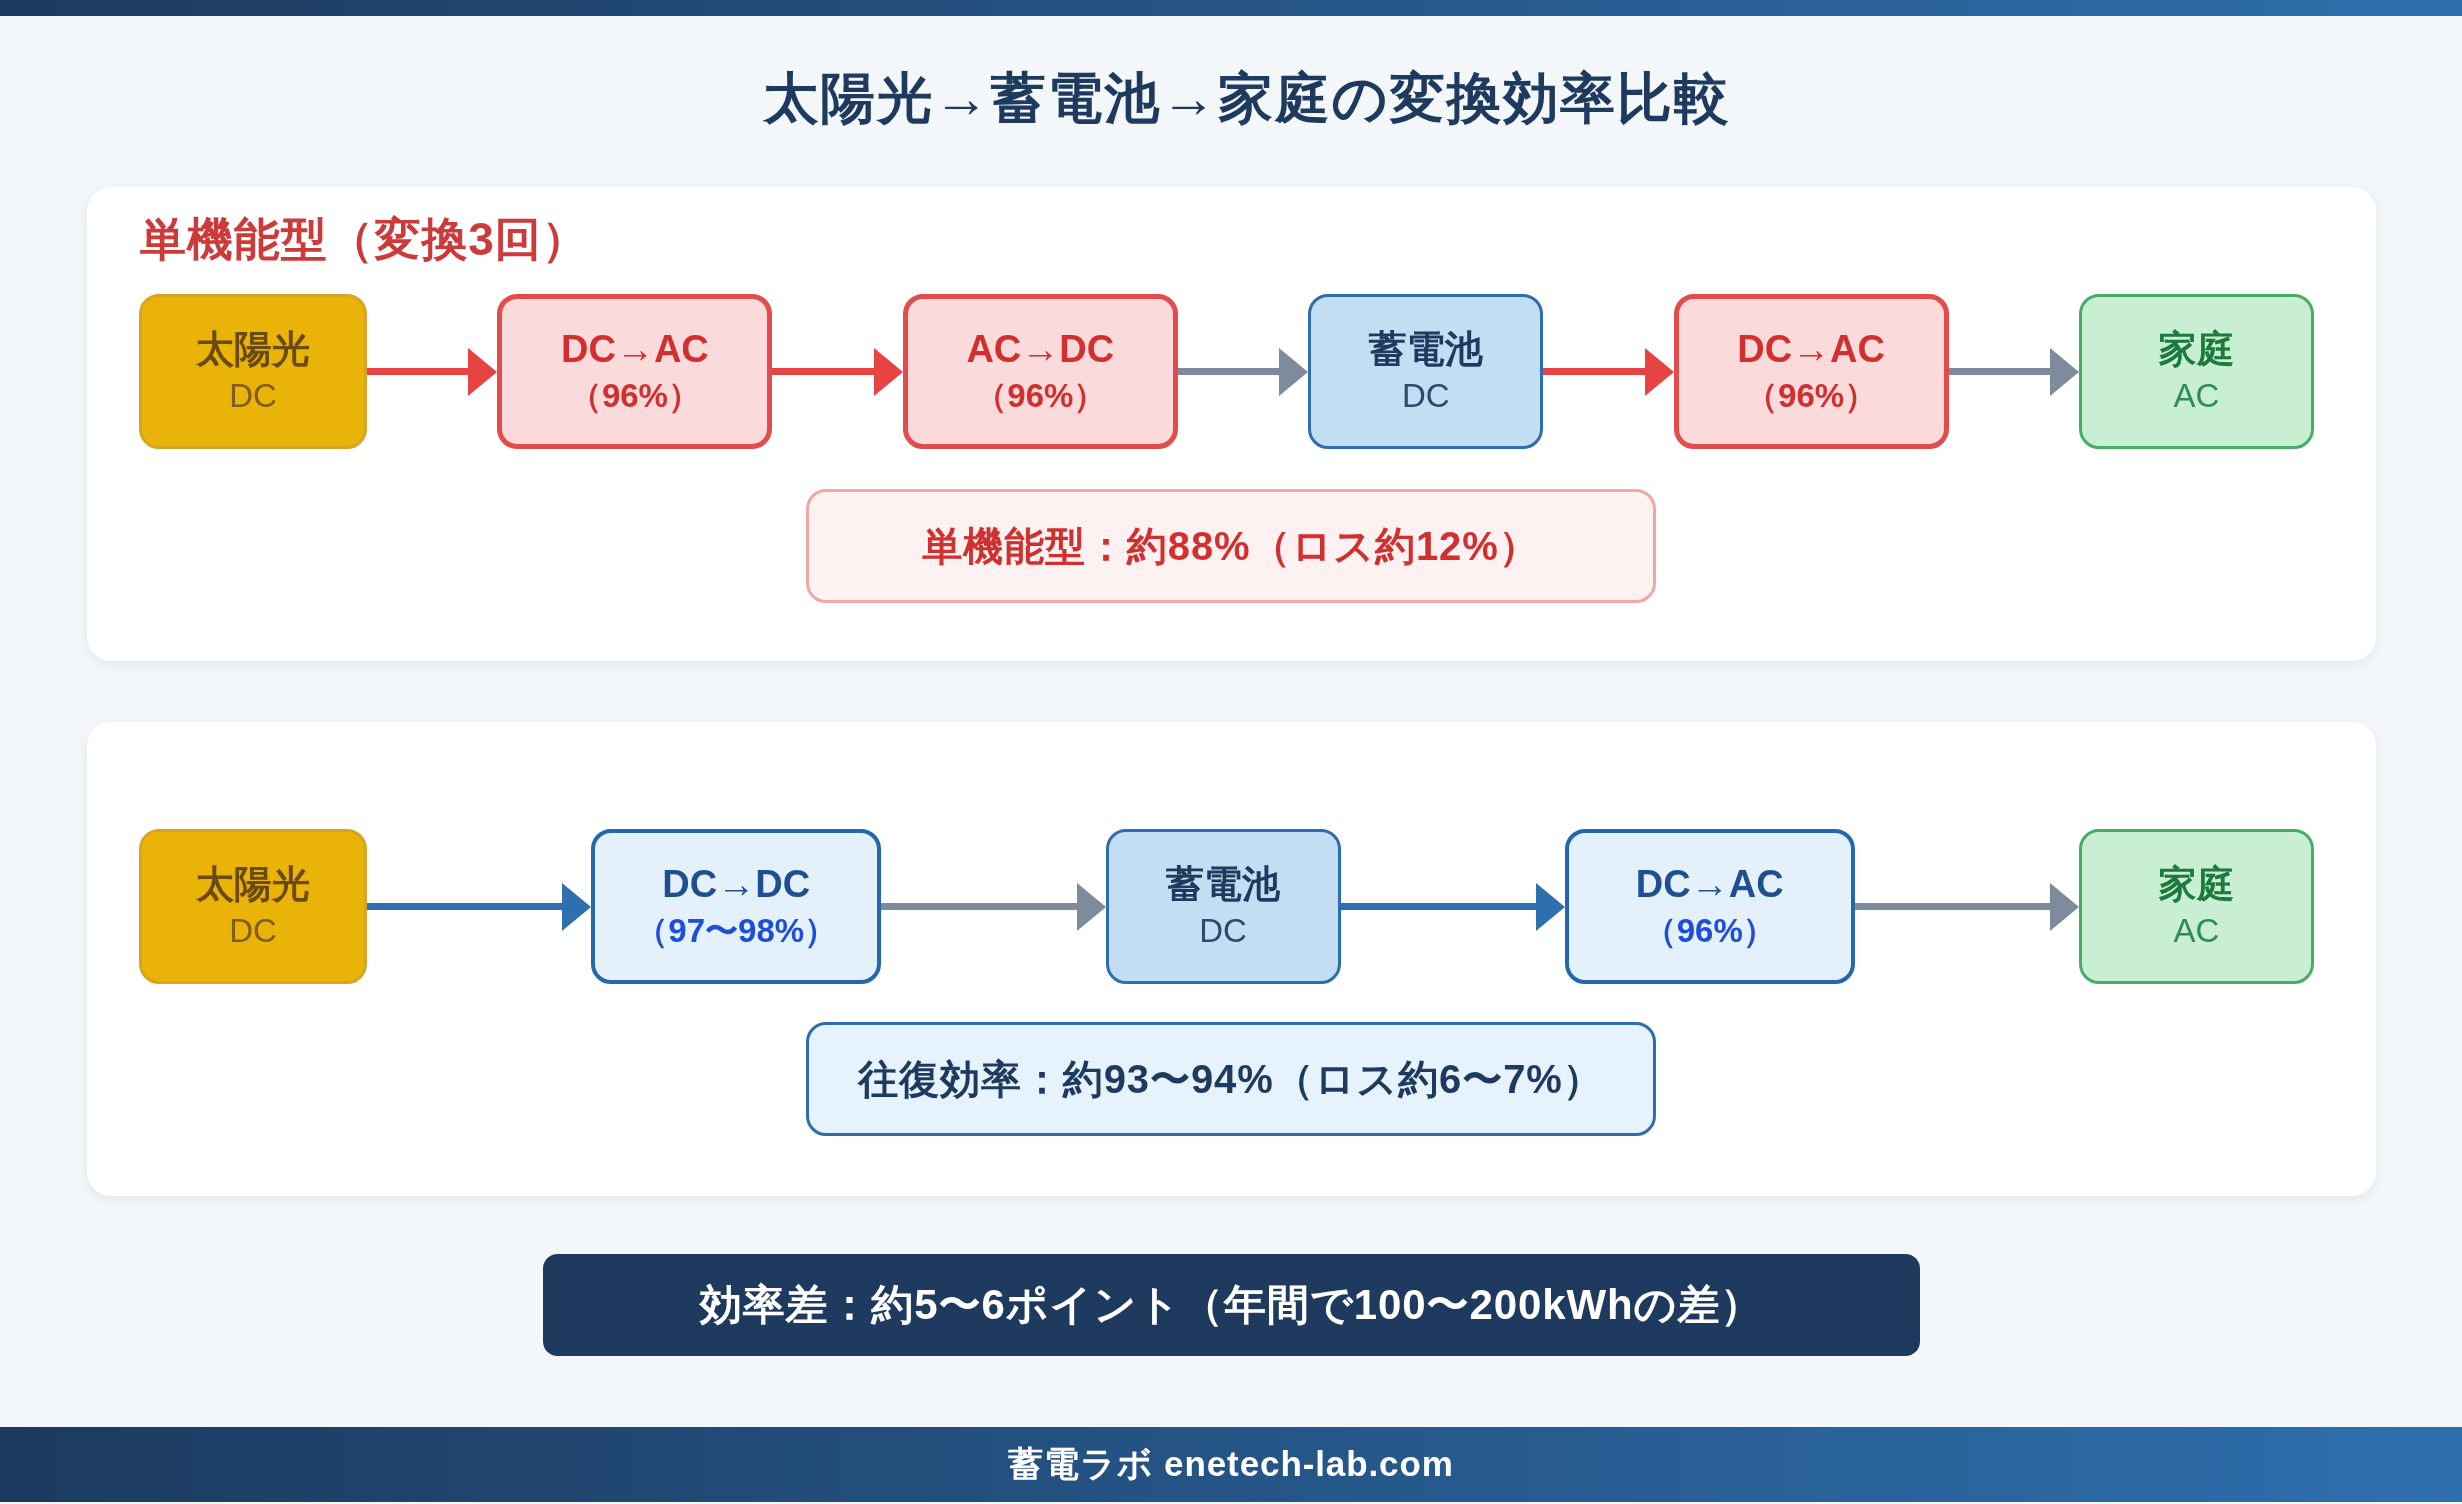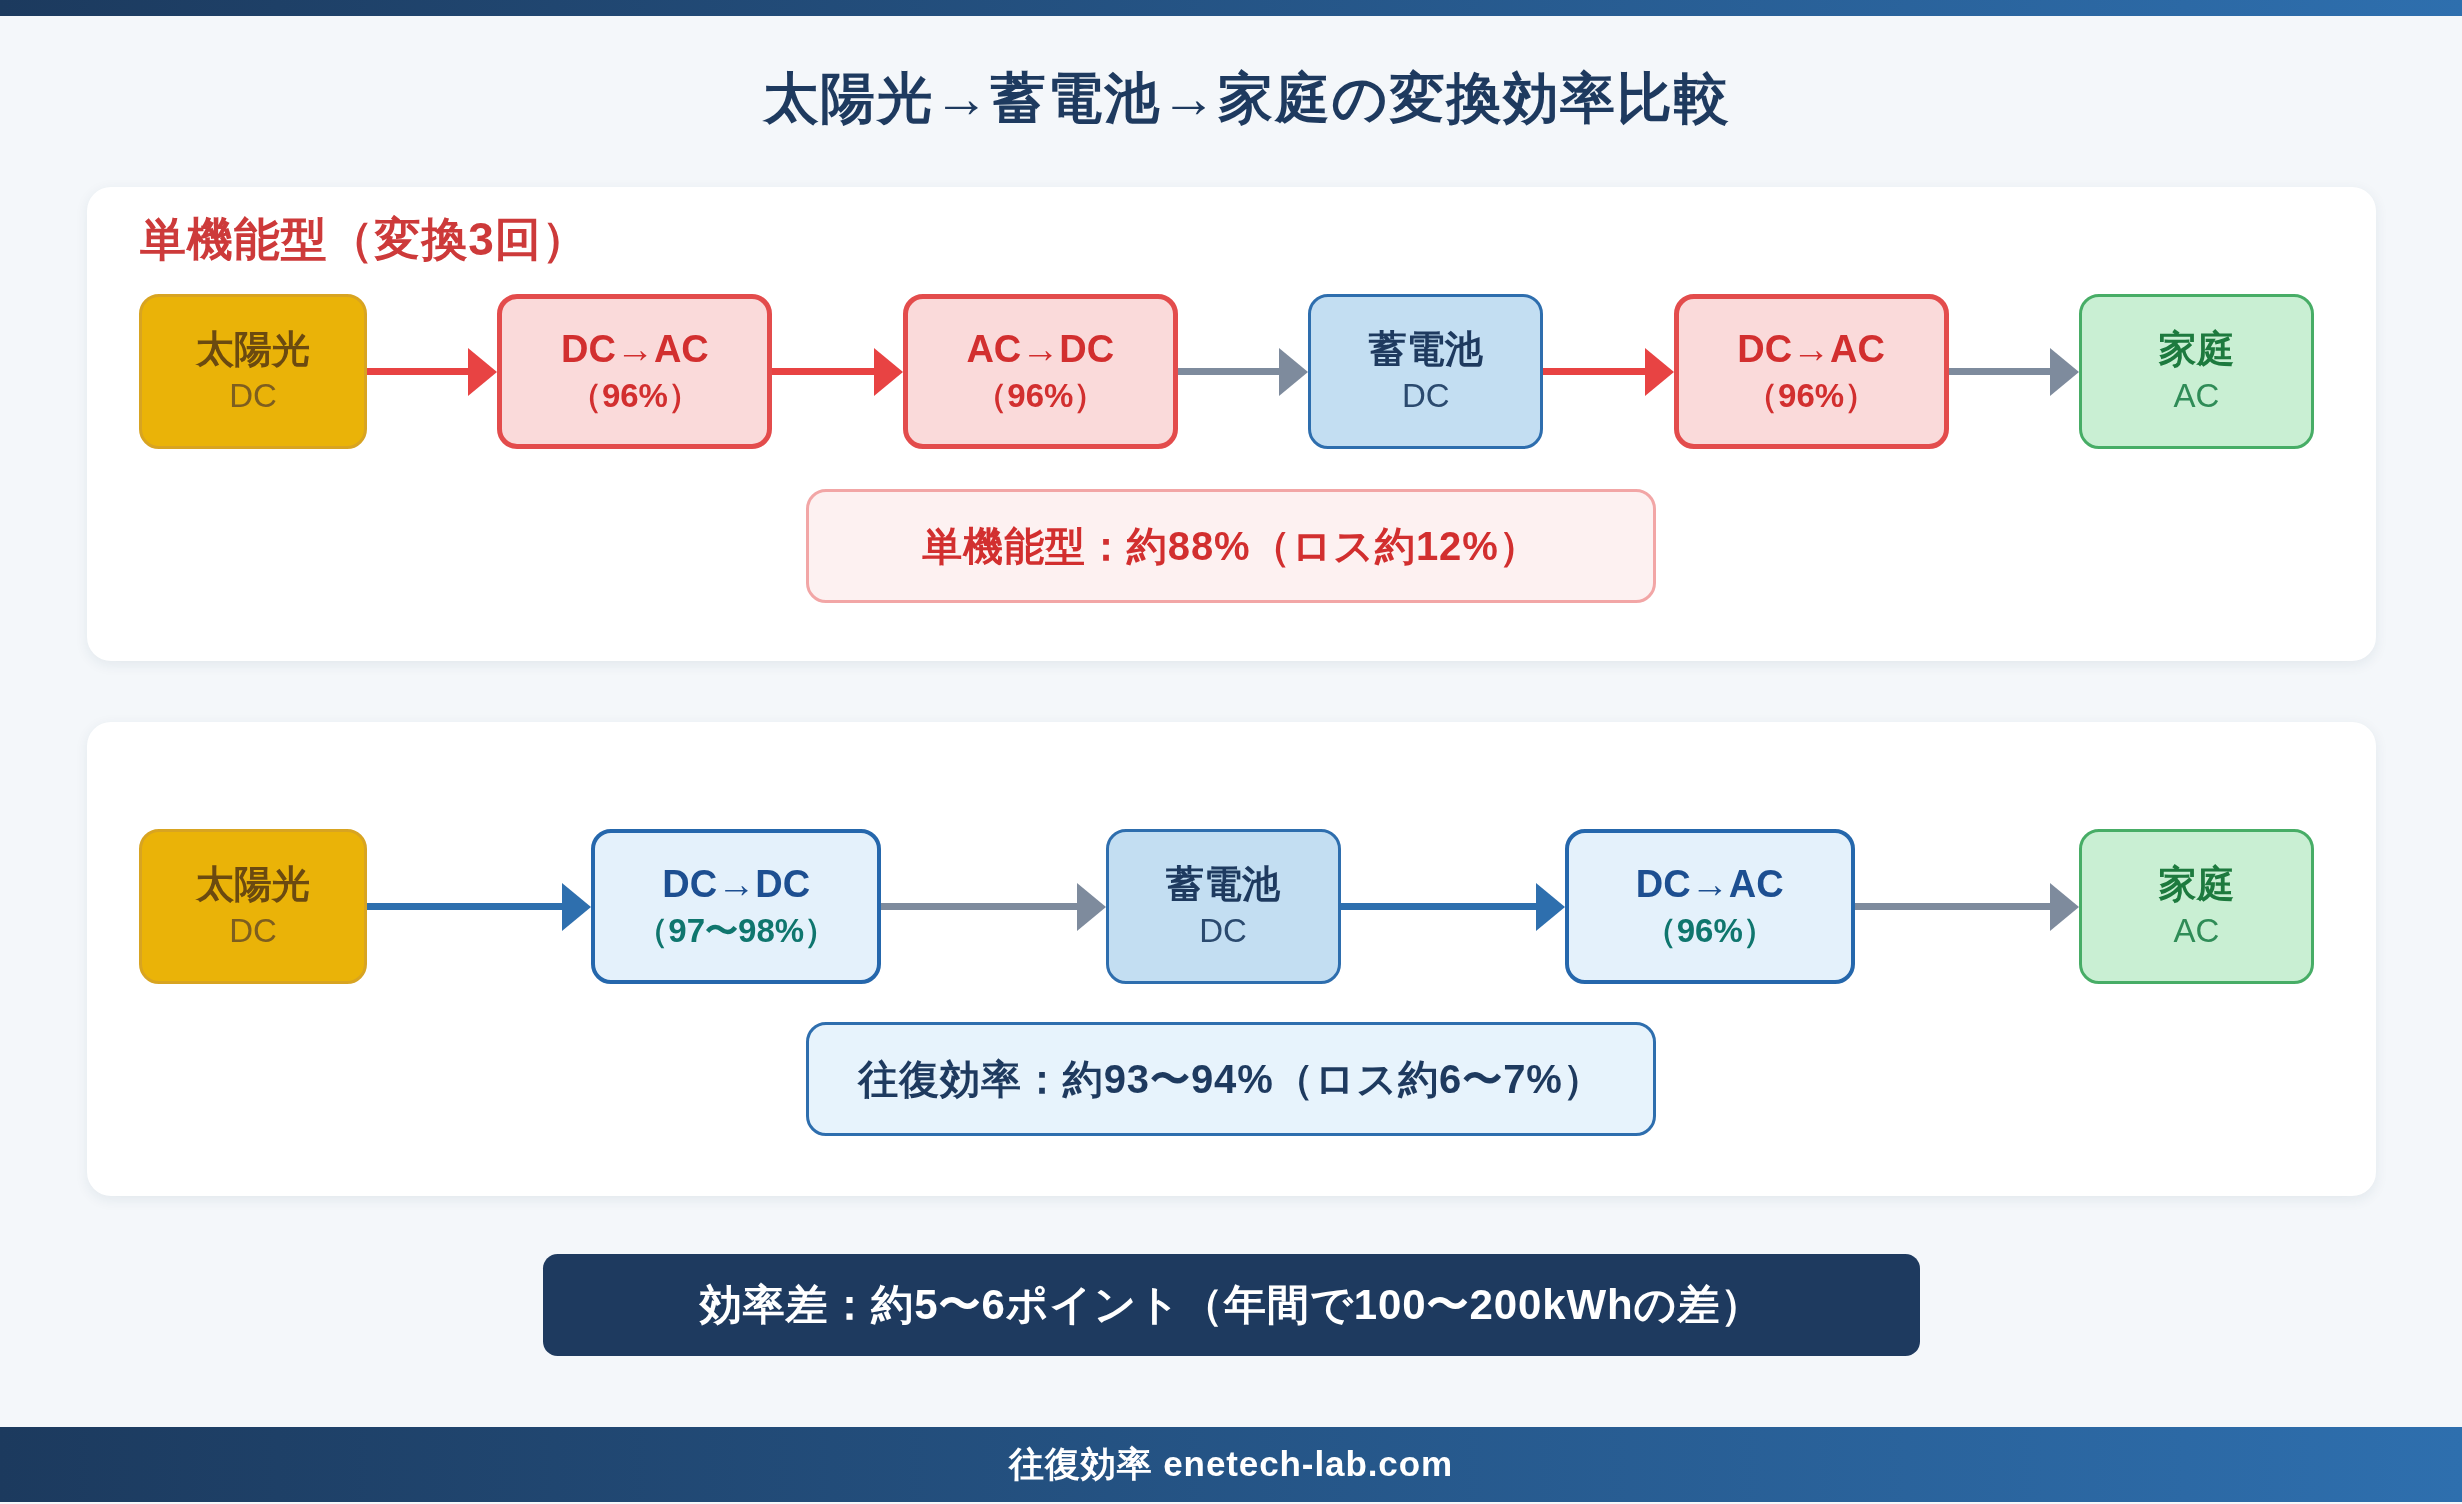--- a/index.html
+++ b/index.html
@@ -42,21 +42,21 @@
   }
   .node .t{font-size:38px;font-weight:bold;line-height:1.1}
   .node .s{font-size:33px;line-height:1.1}
   .node.solar{width:228px;background:#eab308;border:3.6px solid #d8a421}
   .node.solar .t{color:#6b4a10}
   .node.solar .s{color:#7d5e20}
   .node.conv-red{width:275px;background:#fadada;border:5.5px solid #e34c4c}
   .node.conv-red .t,.node.conv-red .s{color:#d22f2f;font-weight:bold}
   .node.conv-blue{width:290px;background:#e4f1fb;border:4.6px solid #2567ac}
   .node.conv-blue .t{color:#1d4f91}
-  .node.conv-blue .s{color:#0f766e;font-weight:bold}
+  .node.conv-blue .s{color:#1d4ed8;font-weight:bold}
   .node.battery{width:235px;background:#c3def2;border:3.6px solid #2e6eae}
   .node.battery .t{color:#1e3a5f}
   .node.battery .s{color:#2b4a6f}
   .node.home{width:235px;background:#c9efd3;border:3.6px solid #47ad66}
   .node.home .t{color:#1d7a3e}
   .node.home .s{color:#2f8c57}
   .arrow{flex:1 1 0;display:flex;align-items:center;min-width:55px}
   .arrow .stem{flex:1;height:7.3px}
   .arrow .head{
     width:0;height:0;
@@ -185,14 +185,14 @@
     <div class="node home">
       <div class="t">家庭</div>
       <div class="s">AC</div>
     </div>
   </div>
   <div class="summary">往復効率：約93〜94%（ロス約6〜7%）</div>
 </div>
 
 <div class="conclusion">効率差：約5〜6ポイント（年間で100〜200kWhの差）</div>
 
-<div class="footer">往復効率 enetech-lab.com</div>
+<div class="footer">蓄電ラボ enetech-lab.com</div>
 
 
 </body></html>

